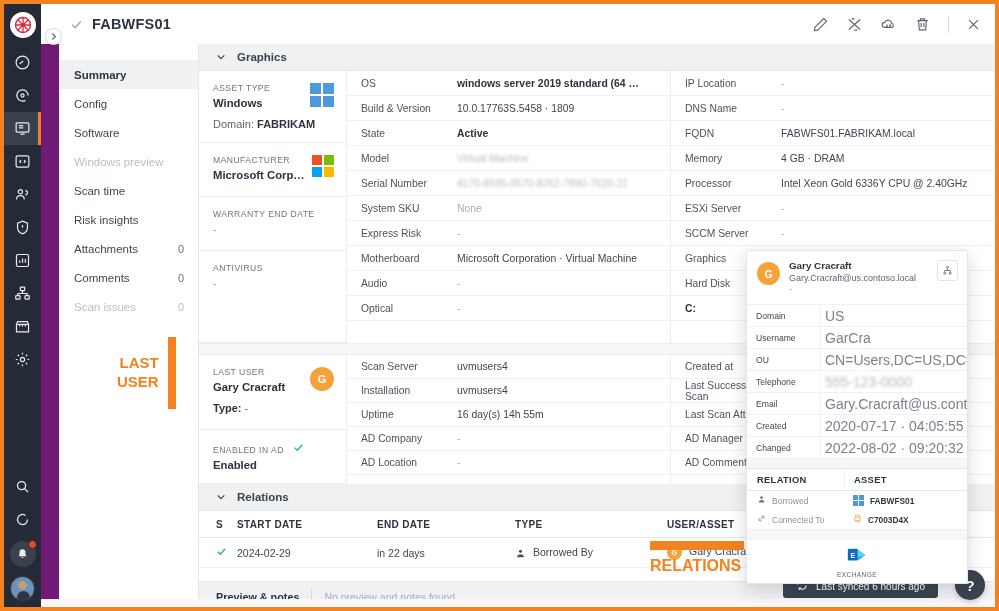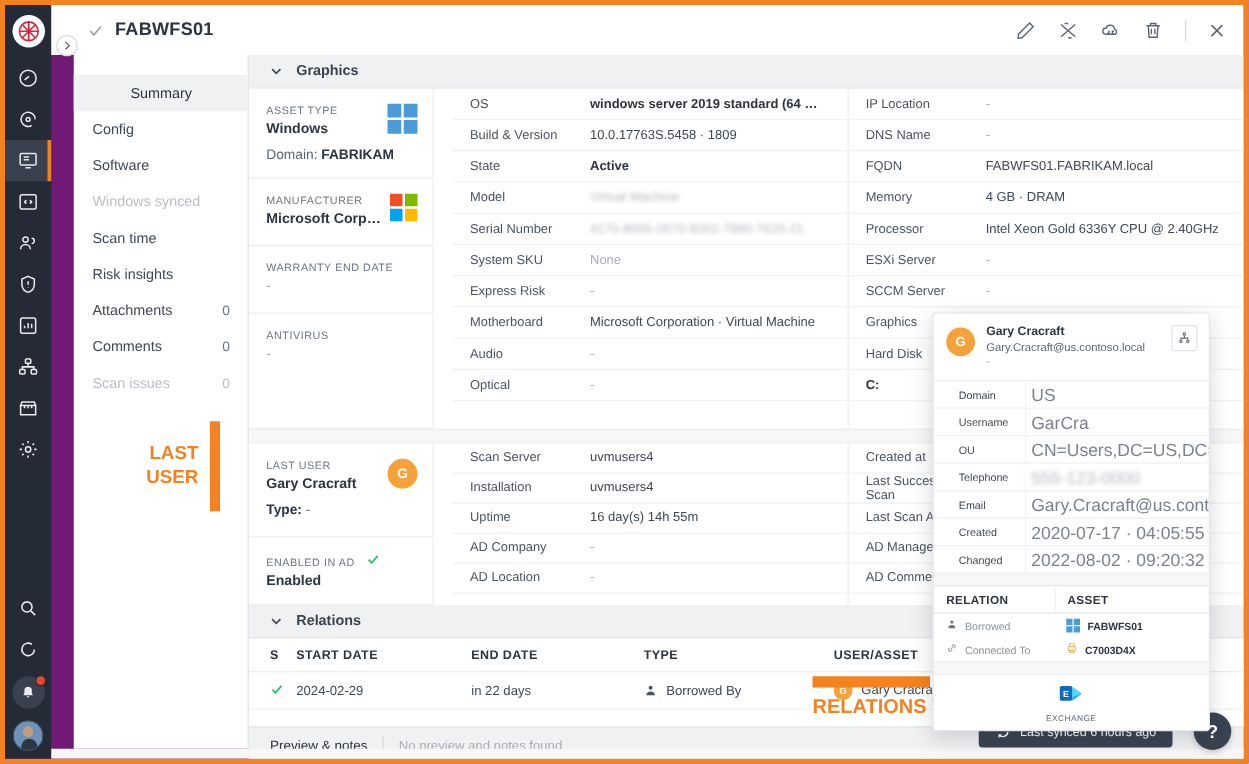--- a/index.html
+++ b/index.html
@@ -89,39 +89,39 @@
   .subnav {
     position: absolute; left: 55px; top: 40px;
     width: 140px; bottom: 8px;
     background: #ffffff; border-right: 1px solid #E4E6EA;
     padding-top: 16px;
   }
   .subnav-item {
     height: 29px; display: flex; align-items: center;
     padding: 0 14px 0 15px; font-size: 11.5px; color: #3E4754; cursor: pointer;
   }
-  .subnav-item.active { background: #F0F1F3; font-weight: normal; color: #2C3440; justify-content: center; }
+  .subnav-item.active { background: #F0F1F3; font-weight: bold; color: #2C3440; }
   .subnav-item.disabled { color: #B9BEC6; cursor: default; }
   .subnav-count { margin-left: auto; font-size: 11px; color: #6A727E; }
   .subnav-item.disabled .subnav-count { color: #B9BEC6; }
 
   
   .main {
     position: absolute; left: 195px; top: 40px; right: 0; bottom: 0;
     background: #F7F7F8; overflow: hidden;
   }
   .section-head {
     height: 27px; background: #F0F1F3;
     display: flex; align-items: center; gap: 11px;
     padding-left: 17px; font-size: 11.5px; font-weight: bold; color: #3A4350;
     border-bottom: 1px solid #E4E6EA;
   }
   .chev { color: #3A4350; display: flex; }
 
-  .details-body { display: flex; background: #ffffff; gap: 15px; }
+  .details-body { display: flex; background: #ffffff; }
   .col-left { width: 148px; border-right: 1px solid #ECEDEF; background: #fff; }
   .card {
     padding: 12px 12px 12px 14px; border-bottom: 1px solid #ECEDEF;
     position: relative; min-height: 54px;
   }
   .card-label { font-size: 8.6px; letter-spacing: .45px; color: #6D7582; text-transform: uppercase; }
   .card-value { font-size: 11.3px; color: #2C3440; font-weight: bold; margin-top: 4px; }
   .card-sub { font-size: 11px; color: #5C6573; margin-top: 9px; }
   .card-sub b { color: #2C3440; }
   .card-dash { font-size: 11px; color: #9AA2AE; margin-top: 4px; }
@@ -167,21 +167,21 @@
     color: #fff; font-size: 7.5px; font-weight: bold;
     display: inline-flex; align-items: center; justify-content: center;
     margin-right: 7px; vertical-align: middle;
   }
   .rel-spacer { height: 13px; background: #fff; }
   .preview-bar {
     display: flex; align-items: center; gap: 12px; height: 31px;
     background: #F0F1F3; padding-left: 17px; border-top: 1px solid #E4E6EA;
     border-bottom: 1px solid #E4E6EA;
   }
-  .preview-label { font-size: 10.8px; font-weight: normal; color: #2C3440; }
+  .preview-label { font-size: 10.8px; font-weight: bold; color: #2C3440; }
   .preview-sep { width: 1px; height: 15px; background: #D6D9DE; }
   .preview-empty { font-size: 10.5px; color: #A9AEB7; }
 
   
   .popup {
     position: absolute; left: 742px; top: 246px;
     width: 222px;
     background: #ffffff; border: 1px solid #E4E6EA; border-radius: 3px;
     box-shadow: 0 5px 18px rgba(20,25,35,.17);
     z-index: 40; overflow: hidden;
@@ -193,21 +193,21 @@
     display: flex; align-items: center; justify-content: center; flex: 0 0 23px; margin-top: 2px;
   }
   .popup-name { font-size: 9.8px; font-weight: bold; color: #2C3440; }
   .popup-mail { font-size: 9px; color: #5C6573; margin-top: 2px; }
   .popup-dash { font-size: 9px; color: #9AA2AE; margin-top: 1px; }
   .popup-org-btn {
     margin-left: auto; width: 21px; height: 21px; border: 1px solid #E0E3E7; border-radius: 3px;
     display: flex; align-items: center; justify-content: center; color: #5C6573; cursor: pointer;
   }
   .popup-row { display: flex; align-items: center; height: 22px; border-top: 1px solid #F0F1F3; }
-  .popup-k { width: 73px; flex: 0 0 73px; font-size: 8.6px; color: #3E4754; padding-left: 20px; }
+  .popup-k { width: 73px; flex: 0 0 73px; font-size: 8.6px; color: #3E4754; padding-left: 9px; }
   .popup-v { font-size: 14px; color: #7A828E; padding-left: 4px; border-left: 1px solid #F0F1F3; height: 22px; display: flex; align-items: center; flex: 1 1 auto; overflow: hidden; white-space: nowrap; }
   .popup-v.blurred { filter: blur(1.7px); color: #B5BAC2; }
   .popup-gap { height: 10px; background: #F7F7F8; border-top: 1px solid #F0F1F3; }
   .popup-rel-head { display: flex; align-items: center; height: 23px; font-size: 9.4px; font-weight: bold; color: #2C3440; letter-spacing: .3px; border-top: 1px solid #E4E6EA; border-bottom: 1px solid #E4E6EA; }
   .prh-1 { width: 97px; flex: 0 0 97px; padding-left: 10px; }
   .prh-2 { padding-left: 9px; border-left: 1px solid #F0F1F3; height: 23px; display: flex; align-items: center; flex: 1 1 auto; }
   .popup-rel-row { display: flex; align-items: center; height: 19px; font-size: 8.5px; color: #8A919C; }
   .prr-1 { width: 97px; flex: 0 0 97px; padding-left: 10px; display: flex; align-items: flex-end; gap: 6px; }
   .prr-2 { flex: 1 1 auto; padding-left: 9px; display: flex; align-items: center; gap: 6px; color: #2C3440; font-weight: bold; font-size: 8.3px; }
   .popup-foot { background: #fff; border-top: 1px solid #F0F1F3; padding: 7px 0 5px; display: flex; flex-direction: column; align-items: center; }
@@ -395,21 +395,21 @@
     <div class="subnav-item active">
       <span>Summary</span>
     </div>
     <div class="subnav-item">
       <span>Config</span>
     </div>
     <div class="subnav-item">
       <span>Software</span>
     </div>
     <div class="subnav-item disabled">
-      <span>Windows synced</span>
+      <span>Windows preview</span>
     </div>
     <div class="subnav-item">
       <span>Scan time</span>
     </div>
     <div class="subnav-item">
       <span>Risk insights</span>
     </div>
     <div class="subnav-item">
       <span>Attachments</span>
       <span class="subnav-count">0</span>

